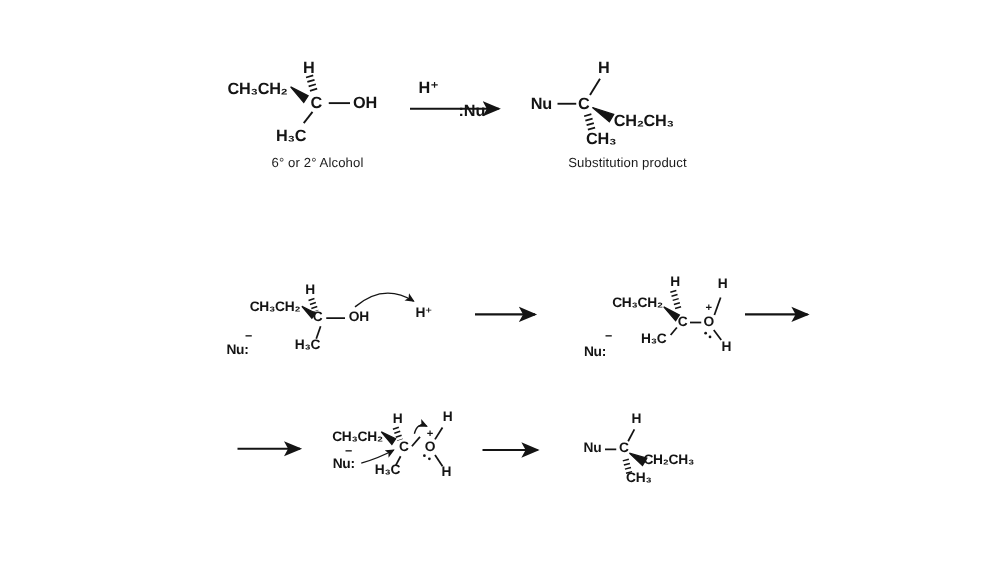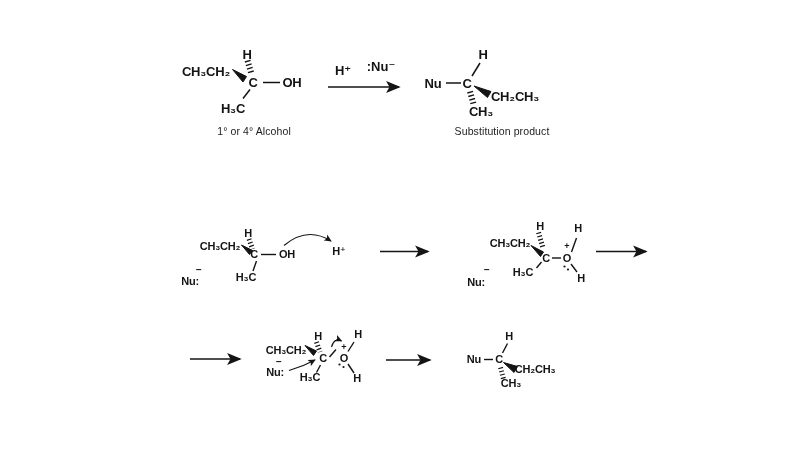--- a/index.html
+++ b/index.html
@@ -92,26 +92,26 @@
       <line x1="500.5" y1="367.5" x2="503.5" y2="379" stroke-width="5" stroke-dasharray="1.2 2.2"></line>
     </g>
   </svg>
 
   <div>
     <span class="lbl f13" style="left:206px;top:71px">CH₃CH₂</span>
     <span class="lbl f13" style="left:247px;top:54px">H</span>
     <span class="lbl f13" style="left:253px;top:82px">C</span>
     <span class="lbl f13" style="left:292px;top:82px">OH</span>
     <span class="lbl f13" style="left:233px;top:108px">H₃C</span>
-    <span class="lbl cap" style="left:254px;top:131px">1° or 4° Alcohol</span>
+    <span class="lbl cap" style="left:254px;top:131px">6° or 2° Alcohol</span>
   </div>
 
   <div>
     <span class="lbl cond" style="left:343px;top:70px">H⁺</span>
-    <span class="lbl cond" style="left:381px;top:66px">:Nu⁻</span>
+    <span class="lbl cond" style="left:381px;top:88px">:Nu⁻</span>
   </div>
 
   <div>
     <span class="lbl f13" style="left:433px;top:83px">Nu</span>
     <span class="lbl f13" style="left:467px;top:83px">C</span>
     <span class="lbl f13" style="left:483px;top:54px">H</span>
     <span class="lbl f13" style="left:515px;top:96px">CH₂CH₃</span>
     <span class="lbl f13" style="left:481px;top:111px">CH₃</span>
     <span class="lbl cap" style="left:502px;top:131px">Substitution product</span>
   </div>

